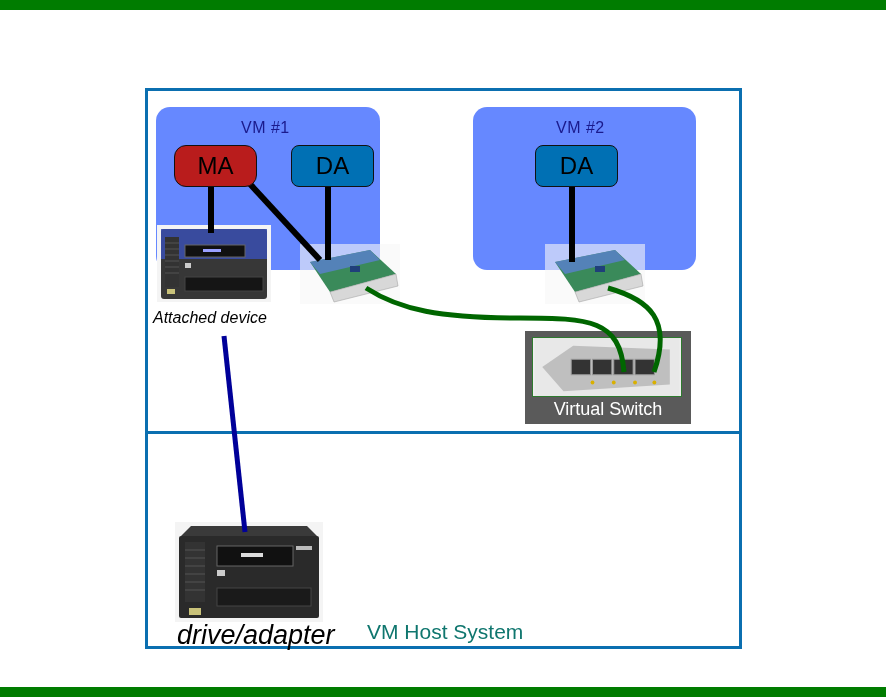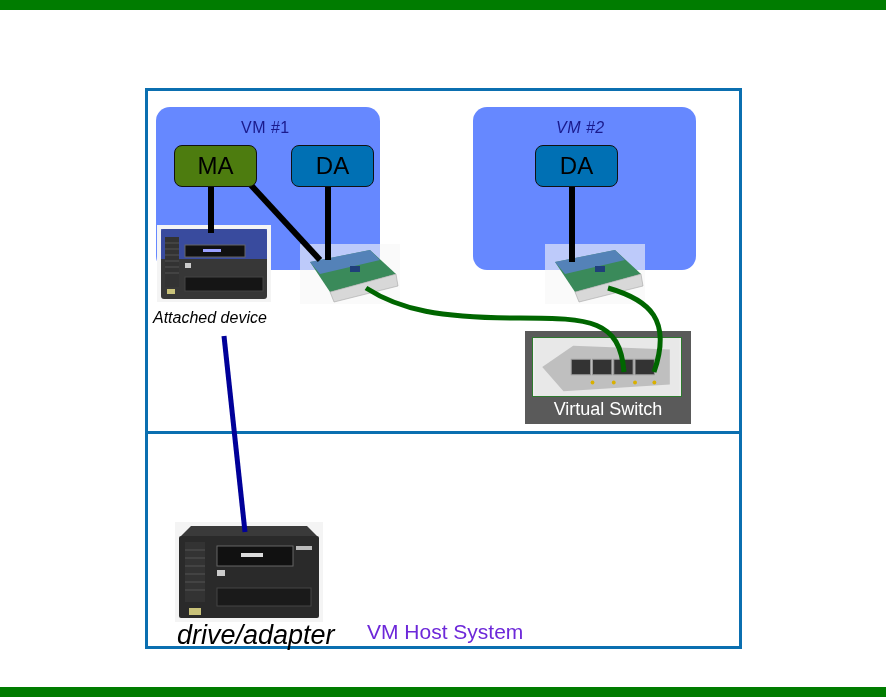--- a/index.html
+++ b/index.html
@@ -26,56 +26,56 @@
   .vm2 { left: 473px; top: 107px; width: 223px; height: 163px; }
   .vm-label {
     position: absolute; font-size: 16px; color: #1a1a8c; letter-spacing: 0.5px; text-align: center;
   }
 
   .agent {
     position: absolute; height: 42px; border: 1.5px solid #111; border-radius: 8px;
     box-sizing: border-box; display: flex; align-items: center; justify-content: center;
     font-size: 24px; color: #000;
   }
-  .ma { left: 174px; top: 145px; width: 83px; background: #4d7c0f; }
+  .ma { left: 174px; top: 145px; width: 83px; background: #b91c1c; border-radius: 12px; }
   .da1 { left: 291px; top: 145px; width: 83px; background: #0070b4; }
   .da2 { left: 535px; top: 145px; width: 83px; background: #0070b4; }
 
   .device-img { position: absolute; }
   .caption { position: absolute; color: #000; font-style: italic; }
 
   .switch-box {
     position: absolute; left: 525px; top: 331px; width: 166px; height: 93px; background: #5a5a5a;
   }
   .switch-img {
     position: absolute; left: 532px; top: 337px; width: 150px; height: 60px;
     border: 1px solid #2e7a2e; box-sizing: border-box; background: #eeeeee; overflow: hidden;
   }
   .switch-label {
     position: absolute; left: 525px; top: 399px; width: 166px; text-align: center;
     font-size: 18px; color: #ffffff;
   }
   .host-label {
-    position: absolute; left: 367px; top: 620px; font-size: 21px; color: #6d28d9;
+    position: absolute; left: 367px; top: 620px; font-size: 21px; color: #0f766e;
   }
   svg.overlay { position: absolute; left: 0; top: 0; pointer-events: none; }
 </style>
 </head>
 <body>
 
 <div class="green-bar top-bar"></div>
 
 <div class="host-box"></div>
 <div class="divider"></div>
 
 <div class="vm vm1"></div>
 <div class="vm-label" style="left:241px; top:119px;">VM  #1</div>
 
 <div class="vm vm2"></div>
-<div class="vm-label" style="left:556px; top:119px;font-style:italic;">VM  #2</div>
+<div class="vm-label" style="left:556px; top:119px;">VM  #2</div>
 
 <svg class="device-img" style="left:157px; top:225px;" width="114" height="77">
   <rect x="0" y="0" width="114" height="77" fill="#f4f4f4"></rect>
   <rect x="4" y="4" width="106" height="70" rx="3" fill="#222" opacity="0.9"></rect>
   <rect x="4" y="4" width="106" height="30" fill="#3a4fb0" opacity="0.85"></rect>
   <rect x="28" y="20" width="60" height="12" fill="#111" stroke="#666" stroke-width="1"></rect>
   <rect x="46" y="24" width="18" height="3" fill="#9aa0ff"></rect>
   <rect x="8" y="12" width="14" height="50" fill="#333"></rect>
   <line x1="8" y1="18" x2="22" y2="18" stroke="#555"></line>
     <line x1="8" y1="24" x2="22" y2="24" stroke="#555"></line>

